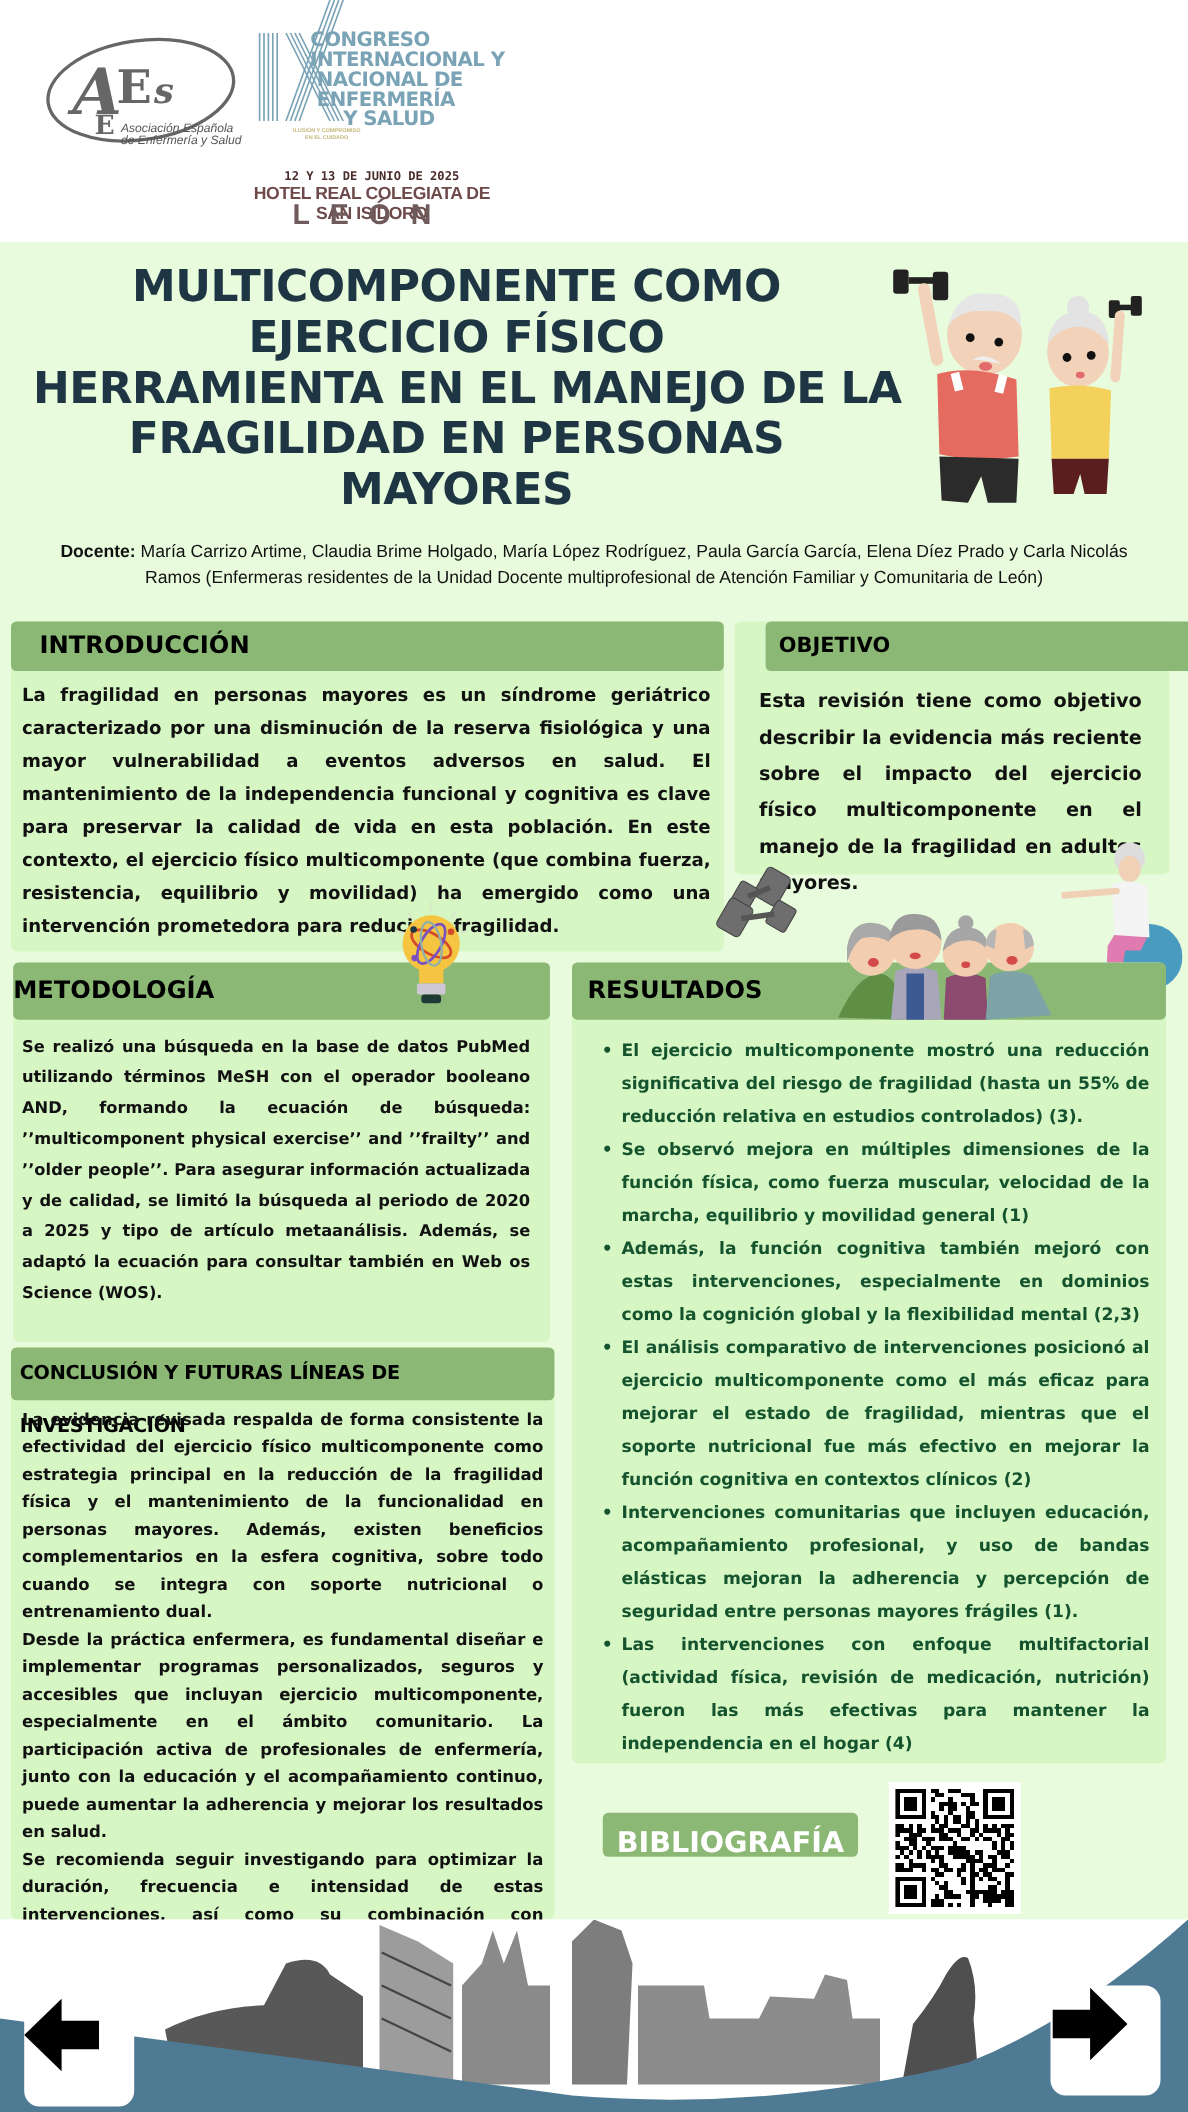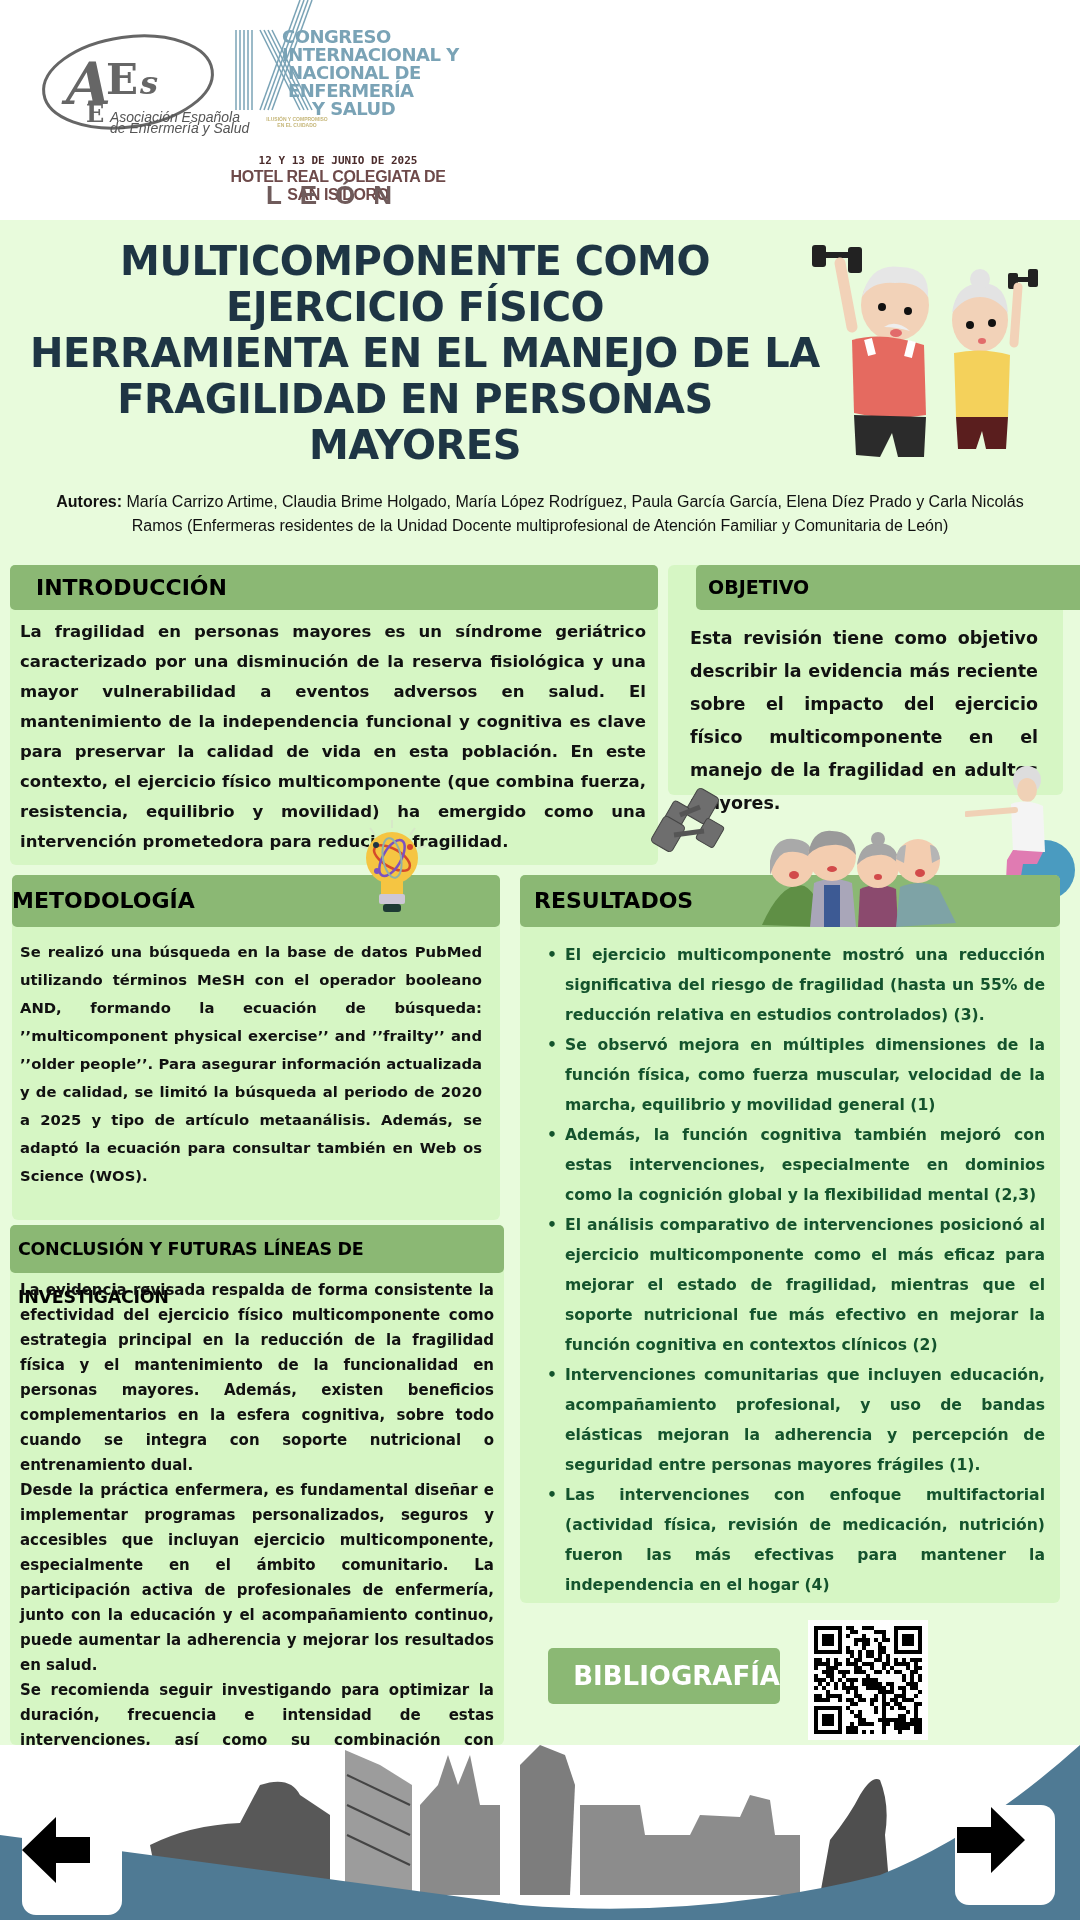--- a/index.html
+++ b/index.html
@@ -2,21 +2,21 @@
 <html><head>
 <meta charset="utf-8">
 <style>
   * { box-sizing: border-box; margin: 0; padding: 0; }
   html, body { width: 1080px; height: 1920px; overflow: hidden; background: #ffffff; }
   body { position: relative; font-family: "Liberation Sans", "DejaVu Sans", sans-serif; color: #111; }
 
   
   .header { position: absolute; left: 0; top: 0; width: 1080px; height: 220px; background: #fff; }
   .aees-logo { position: absolute; left: 28px; top: 22px; width: 190px; height: 118px; }
-  .aees-caption { position: absolute; left: 110px; top: 112px; font-size: 14px; font-style: italic; color: #555; line-height: 11px; }
+  .aees-caption { position: absolute; left: 110px; top: 112px; font-size: 11px; font-style: italic; color: #555; line-height: 11px; }
   .congreso-logo { position: absolute; left: 230px; top: 0; width: 230px; height: 140px; }
   .congreso-text { position: absolute; left: 282px; top: 28px; font-family: "DejaVu Sans", sans-serif; font-weight: bold; color: #7aa3b6; font-size: 18px; line-height: 18px; letter-spacing: -0.5px; }
   .congreso-text div { white-space: nowrap; }
   .congreso-text .indent { padding-left: 6px; }
   .congreso-text .last { padding-left: 30px; }
   .tagline { position: absolute; left: 262px; top: 116px; font-size: 5px; line-height: 6px; color: #c6b77a; font-weight: bold; text-align: center; width: 70px; }
   .event-date { position: absolute; left: 228px; top: 154px; width: 220px; text-align: center; font-family: "DejaVu Sans Mono", monospace; font-weight: bold; font-size: 11px; color: #4a2b2b; }
   .event-venue { position: absolute; left: 222px; top: 168px; width: 232px; text-align: center; font-weight: bold; font-size: 16px; color: #6e4a4a; letter-spacing: -0.4px; }
   .event-city { position: absolute; left: 228px; top: 180px; width: 220px; text-align: center; font-weight: bold; font-size: 26px; color: #6f5b5b; letter-spacing: 18px; }
 
@@ -54,21 +54,21 @@
   #con-text p { margin: 0; }
 
   
   #res-panel { left: 520px; top: 655px; width: 540px; height: 728px; }
   #res-header { left: 520px; top: 655px; width: 540px; height: 52px; font-size: 22px; line-height: 52px; padding-left: 14px; }
   #res-list { position: absolute; left: 545px; top: 720px; width: 500px; list-style: none; font-family: "DejaVu Sans", sans-serif; font-weight: bold; font-size: 15.6px; line-height: 30px; color: #14532d; text-align: justify; }
   #res-list li { position: relative; padding-left: 20px; }
   #res-list li::before { content: "\2022"; position: absolute; left: 2px; top: 0; }
 
   
-  #biblio-button { position: absolute; left: 548px; top: 1428px; width: 232px; height: 56px; background: #8bb874; border-radius: 5px; color: #fff; font-family: "DejaVu Sans", sans-serif; font-weight: bold; font-size: 26px; line-height: 56px; text-align: right; cursor: pointer; }
+  #biblio-button { position: absolute; left: 548px; top: 1428px; width: 232px; height: 40px; background: #8bb874; border-radius: 5px; color: #fff; font-family: "DejaVu Sans", sans-serif; font-weight: bold; font-size: 26px; line-height: 56px; text-align: center; cursor: pointer; }
   #qr-code { position: absolute; left: 808px; top: 1400px; width: 120px; height: 120px; background: #fff; padding: 6px; cursor: pointer; }
 
   .illus { position: absolute; }
 
   
   .footer { position: absolute; left: 0; top: 1745px; width: 1080px; height: 175px; background: #fff; overflow: hidden; }
   .footer svg { position: absolute; left: 0; top: 0; }
   .nav-arrow { position: absolute; width: 100px; height: 100px; background: #fff; border-radius: 14px; cursor: pointer; display: flex; align-items: center; justify-content: center; }
   #prev-button { left: 22px; top: 70px; }
   #next-button { left: 955px; top: 60px; }
@@ -154,21 +154,21 @@
     <ellipse cx="180" cy="85" rx="28" ry="32" fill="#f2d2b8"></ellipse>
     <path d="M152 78 Q156 48 182 48 Q206 48 208 78 Q196 62 180 62 Q164 62 152 78Z" fill="#e3e3e3"></path>
     <circle cx="180" cy="44" r="10" fill="#e3e3e3"></circle>
     <circle cx="170" cy="90" r="4" fill="#111"></circle>
       <circle cx="192" cy="88" r="4" fill="#111"></circle>
     <ellipse cx="182" cy="106" rx="4" ry="3" fill="#e26b6b"></ellipse>
     <path d="M154 118 Q182 112 210 120 L208 182 L156 182Z" fill="#f4d15b"></path>
     <path d="M156 182 L208 182 L206 214 L186 214 L182 196 L176 214 L158 214Z" fill="#5a1e1e"></path>
   </svg>
 
-  <div class="authors"><b>Autores:</b><span> María Carrizo Artime, Claudia Brime Holgado, María López Rodríguez, Paula García García, Elena Díez Prado y Carla Nicolás Ramos  (Enfermeras residentes de la Unidad Docente multiprofesional de Atención Familiar y Comunitaria de León)</span></div>
+  <div class="authors"><b>Docente:</b><span> María Carrizo Artime, Claudia Brime Holgado, María López Rodríguez, Paula García García, Elena Díez Prado y Carla Nicolás Ramos  (Enfermeras residentes de la Unidad Docente multiprofesional de Atención Familiar y Comunitaria de León)</span></div>
 
   <div class="panel" id="intro-panel"></div>
   <div class="panel-header" id="intro-header">INTRODUCCIÓN</div>
   <div class="panel-text" id="intro-text">La fragilidad en personas mayores es un síndrome geriátrico caracterizado por una disminución de la reserva fisiológica y una mayor vulnerabilidad a eventos adversos en salud. El mantenimiento de la independencia funcional y cognitiva es clave para preservar la calidad de vida en esta población. En este contexto, el ejercicio físico multicomponente (que combina fuerza, resistencia, equilibrio y movilidad) ha emergido como una intervención prometedora para reducir la fragilidad.</div>
 
   <div class="panel" id="obj-panel"></div>
   <div class="panel-header" id="obj-header">OBJETIVO</div>
   <div class="panel-text" id="obj-text">Esta revisión tiene como objetivo describir la evidencia más reciente sobre el impacto del ejercicio físico multicomponente en el manejo de la fragilidad en adultos mayores.</div>
 
   <svg class="illus" style="left:650px; top:565px; width:80px; height:75px;" viewBox="0 0 80 75">

